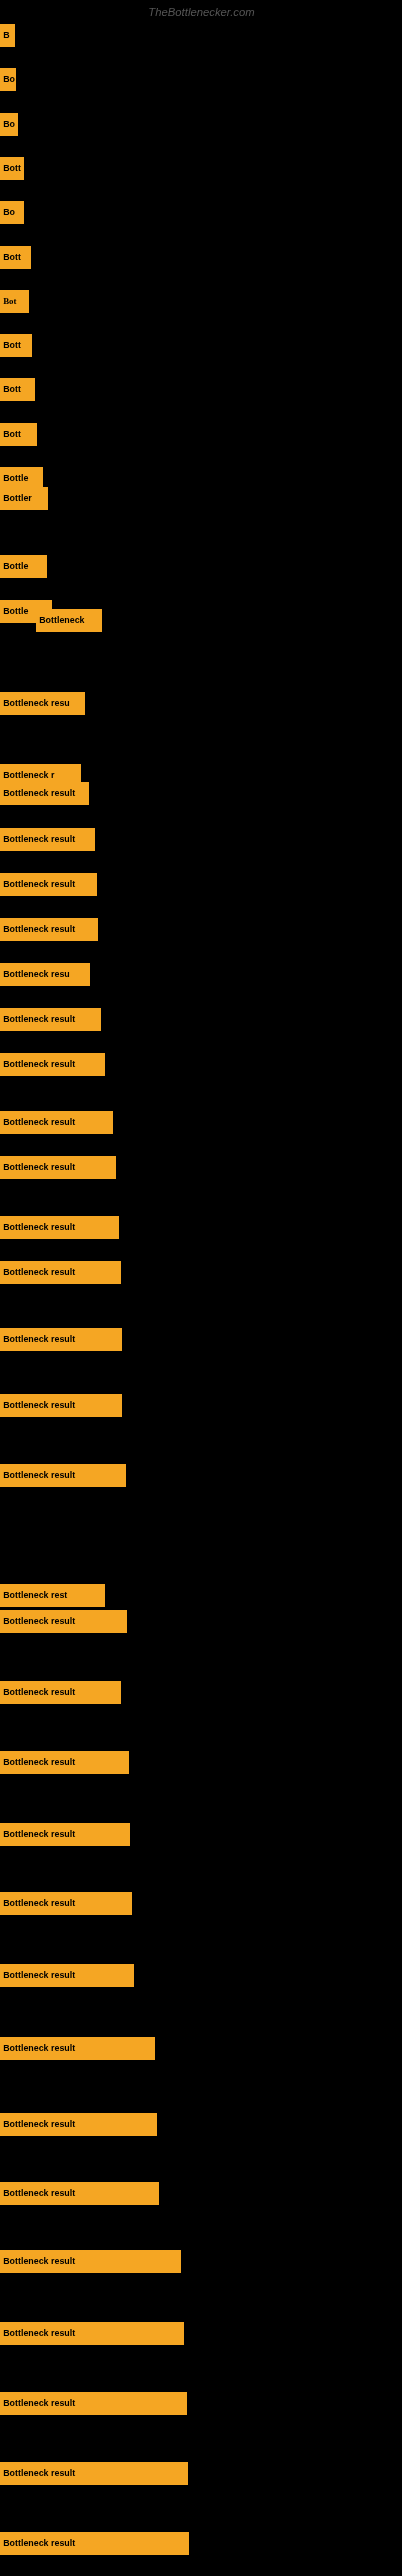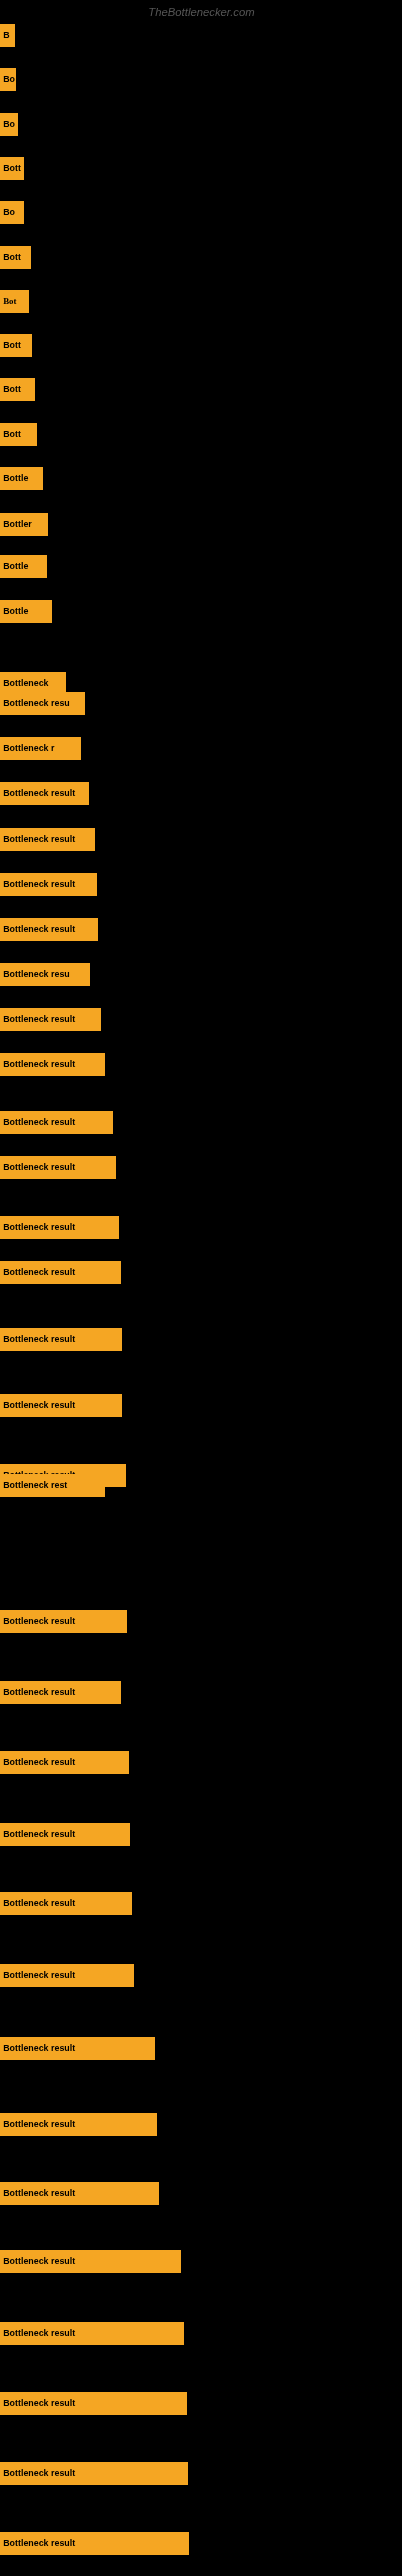--- a/index.html
+++ b/index.html
@@ -81,36 +81,36 @@
     </div>
     <div class="bar-container" style="top: 378px;">
       <div class="bar" style="width: 35px;">Bott</div>
     </div>
     <div class="bar-container" style="top: 423px;">
       <div class="bar" style="width: 37px;">Bott</div>
     </div>
     <div class="bar-container" style="top: 467px;">
       <div class="bar" style="width: 43px;">Bottle</div>
     </div>
-    <div class="bar-container" style="top: 513px; border-radius: 8px;">
+    <div class="bar-container" style="top: 487px; border-radius: 8px;">
       <div class="bar" style="width: 48px;">Bottler</div>
     </div>
     <div class="bar-container" style="top: 555px;">
       <div class="bar" style="width: 47px;">Bottle</div>
     </div>
     <div class="bar-container" style="top: 600px;">
       <div class="bar" style="width: 52px;">Bottle</div>
     </div>
-    <div class="bar-container" style="top: 672px;">
+    <div class="bar-container" style="top: 609px; padding-left: 36px;">
       <div class="bar" style="width: 66px;">Bottleneck</div>
     </div>
     <div class="bar-container" style="top: 692px;">
       <div class="bar" style="width: 85px;">Bottleneck resu</div>
     </div>
-    <div class="bar-container" style="top: 737px; border-radius: 10px;">
+    <div class="bar-container" style="top: 764px; border-radius: 10px;">
       <div class="bar" style="width: 81px;">Bottleneck r</div>
     </div>
     <div class="bar-container" style="top: 782px;">
       <div class="bar" style="width: 89px;">Bottleneck result</div>
     </div>
     <div class="bar-container" style="top: 828px;">
       <div class="bar" style="width: 95px;">Bottleneck result</div>
     </div>
     <div class="bar-container" style="top: 873px;">
       <div class="bar" style="width: 97px;">Bottleneck result</div>
@@ -141,21 +141,21 @@
     </div>
     <div class="bar-container" style="top: 1328px;">
       <div class="bar" style="width: 122px;">Bottleneck result</div>
     </div>
     <div class="bar-container" style="top: 1394px;">
       <div class="bar" style="width: 122px;">Bottleneck result</div>
     </div>
     <div class="bar-container" style="top: 1464px;">
       <div class="bar" style="width: 126px;">Bottleneck result</div>
     </div>
-    <div class="bar-container" style="top: 1474px;">
+    <div class="bar-container" style="top: 1584px;">
       <div class="bar" style="width: 105px;">Bottleneck rest</div>
     </div>
     <div class="bar-container" style="top: 1610px;">
       <div class="bar" style="width: 127px;">Bottleneck result</div>
     </div>
     <div class="bar-container" style="top: 1681px;">
       <div class="bar" style="width: 121px;">Bottleneck result</div>
     </div>
     <div class="bar-container" style="top: 1751px;">
       <div class="bar" style="width: 129px;">Bottleneck result</div>

